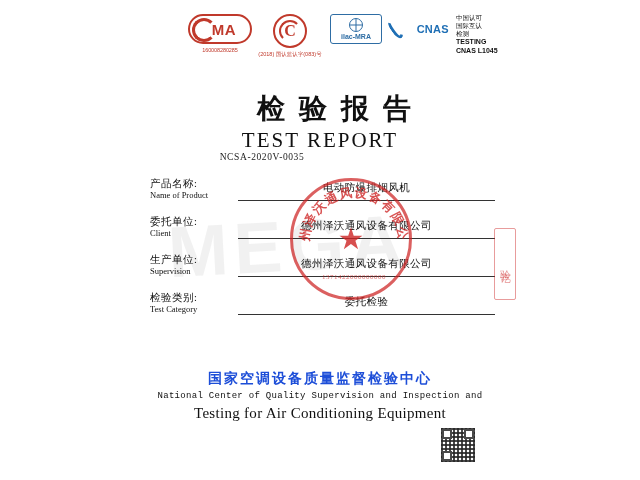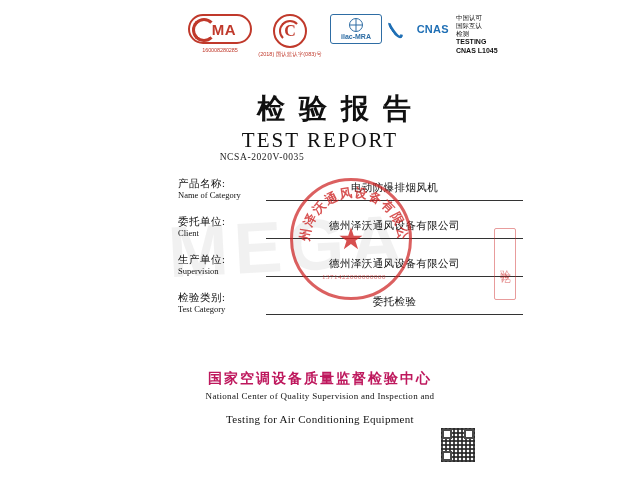--- a/index.html
+++ b/index.html
@@ -257,21 +257,20 @@
   
   .fields {
     position: absolute;
     top: 178px;
     left: 150px;
     width: 345px;
   }
   .field-row {
     position: relative;
     height: 38px;
-    margin-left: 28px;
   }
   .field-label {
     position: absolute;
     left: 0;
     top: 0;
     width: 86px;
     line-height: 1.15;
   }
   .field-label .cn {
     font-family: "Liberation Serif", serif;
@@ -308,44 +307,43 @@
   .org-cn {
     position: absolute;
     top: 370px;
     left: 0;
     width: 640px;
     text-align: center;
     font-family: "Liberation Serif", serif;
     font-size: 14px;
     font-weight: bold;
     letter-spacing: 2px;
-    color: #be185d;
+    color: #1d4ed8;
   }
   .org-en1 {
     position: absolute;
     top: 391px;
     left: 0;
     width: 640px;
     text-align: center;
-    font-family: Liberation Serif, serif;
+    font-family: Liberation Mono, monospace;
     font-size: 9px;
     letter-spacing: 0.3px;
     color: #111;
   }
   .org-en2 {
     position: absolute;
     top: 405px;
     left: 0;
     width: 640px;
     text-align: center;
     font-family: "Liberation Serif", serif;
-    font-size: 11px;
+    font-size: 15px;
     letter-spacing: 0.3px;
     color: #111;
-    margin-top: 8px;
   }
 
   
   .watermark {
     position: absolute;
     top: 205px;
     left: 168px;
     font-family: "Liberation Sans", sans-serif;
     font-size: 72px;
     font-weight: bold;
@@ -503,21 +501,21 @@
 
   <div class="title-cn">检验报告</div>
   <div class="title-en">TEST REPORT</div>
   <div class="report-no">NCSA-2020V-0035</div>
 
   <div class="fields">
 
     <div class="field-row">
       <div class="field-label">
         <span class="cn">产品名称:</span>
-        <span class="en">Name of Category</span>
+        <span class="en">Name of Product</span>
       </div>
       <div class="field-value">电动防爆排烟风机</div>
     </div>
 
     <div class="field-row">
       <div class="field-label">
         <span class="cn">委托单位:</span>
         <span class="en">Client</span>
       </div>
       <div class="field-value">德州泽沃通风设备有限公司</div>

